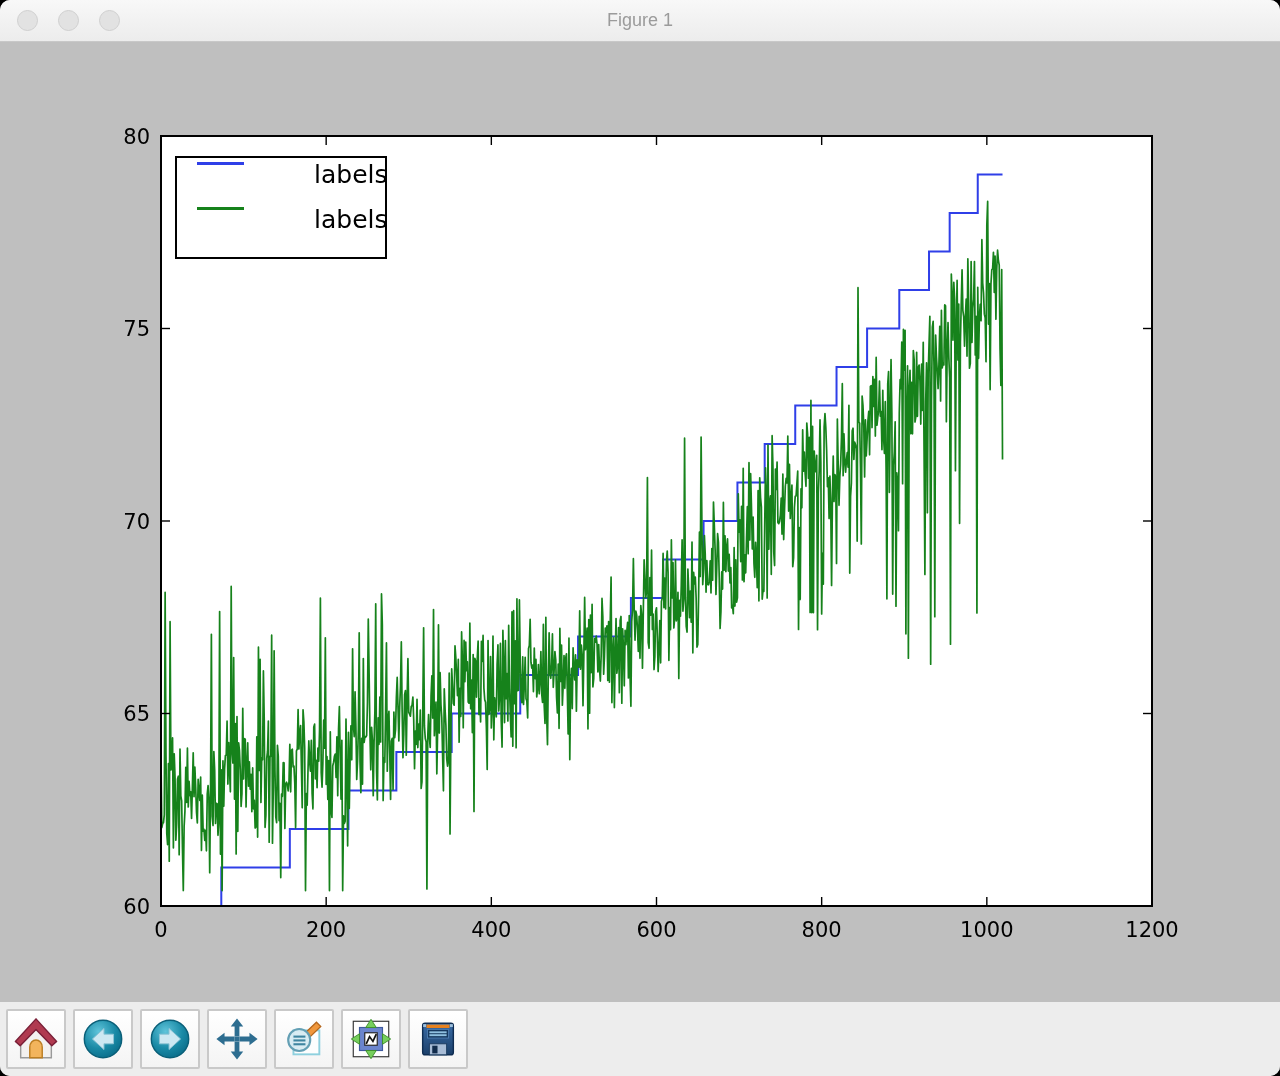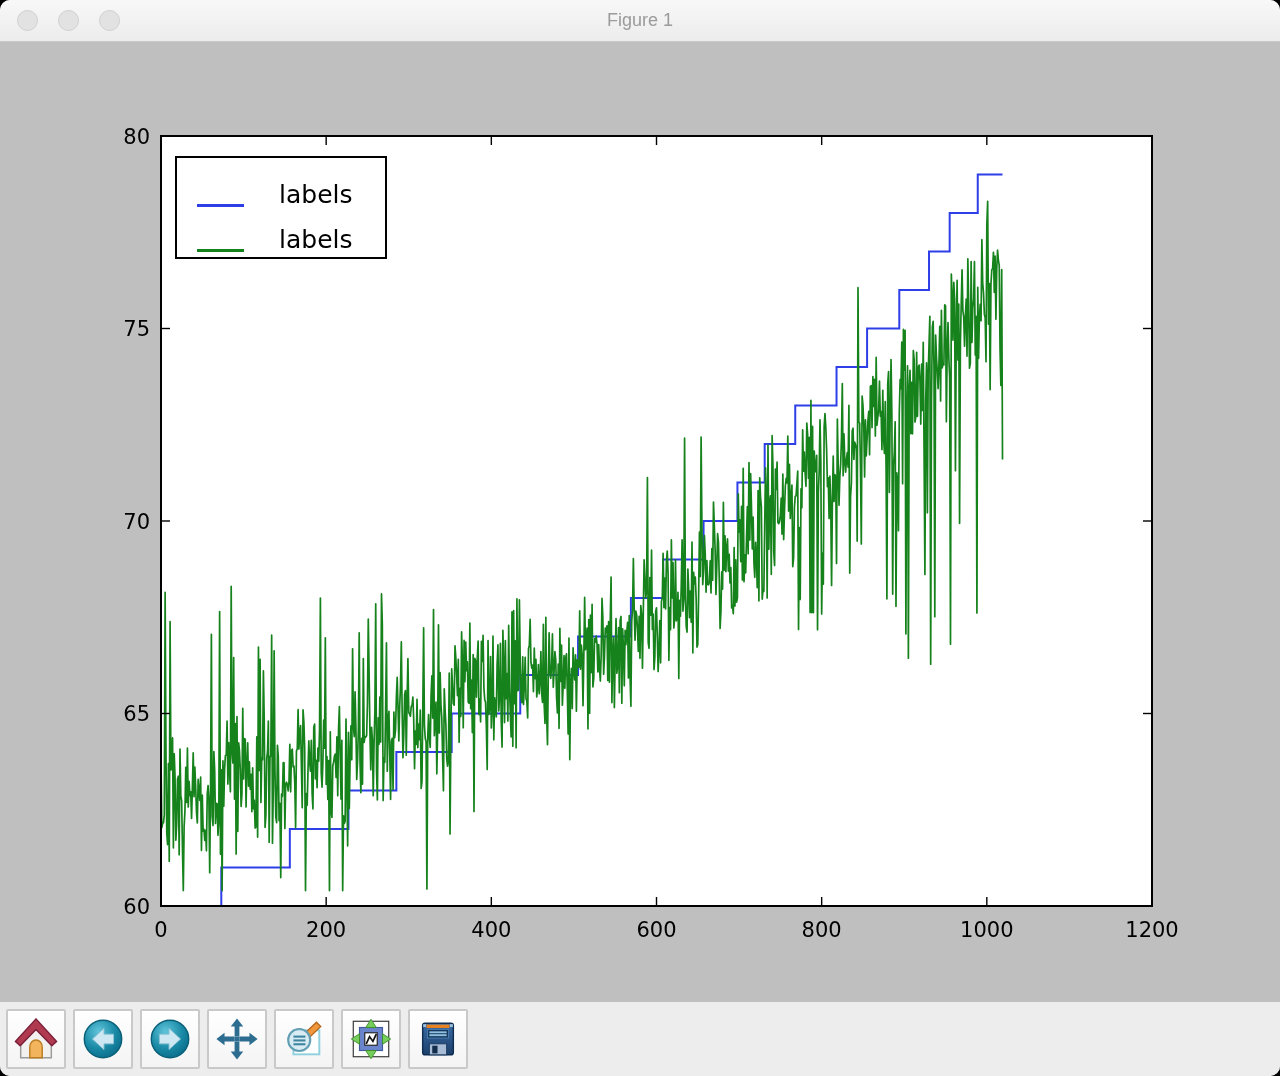--- a/index.html
+++ b/index.html
@@ -12,21 +12,21 @@
   .lights{position:absolute;left:17px;top:0;height:100%;display:flex;align-items:center;gap:20px;}
   .light{width:21px;height:21px;border-radius:50%;background:#e2e2e2;
     border:1px solid #cfcfcf;box-sizing:border-box;}
   .titletext{width:100%;text-align:center;font-family:"Liberation Sans",sans-serif;
     font-size:18px;font-weight:500;color:#9b9b9b;}
   
   .canvas{position:relative;flex:1;background:#bfbfbf;}
   #plot-svg{position:absolute;left:0;top:0;}
   .legend{position:absolute;left:175px;top:114px;width:212px;height:103px;
     background:#fff;border:2px solid #000;box-sizing:border-box;padding-top:4px;}
-  .legend-row{height:45px;display:flex;align-items:flex-end;}
+  .legend-row{height:45px;display:flex;align-items:flex-start;gap:35px;}
   .legend-line{width:47px;height:0;border-top:3px solid #000;margin-left:20px;flex:0 0 auto;}
   .legend-label{margin-left:35px;font-size:25px;color:#000;line-height:1;}
   
   .toolbar{flex:0 0 74px;height:74px;background:#ededed;display:flex;align-items:center;
     padding-left:6px;gap:7px;}
   .tool-btn{width:60px;height:60px;box-sizing:border-box;border:2px solid #c9c9c9;
     border-radius:2px;background:linear-gradient(#ffffff,#f4f4f4);
     display:flex;align-items:center;justify-content:center;padding:0;cursor:default;}
   .tool-btn svg{width:46px;height:46px;display:block;}
 </style>

